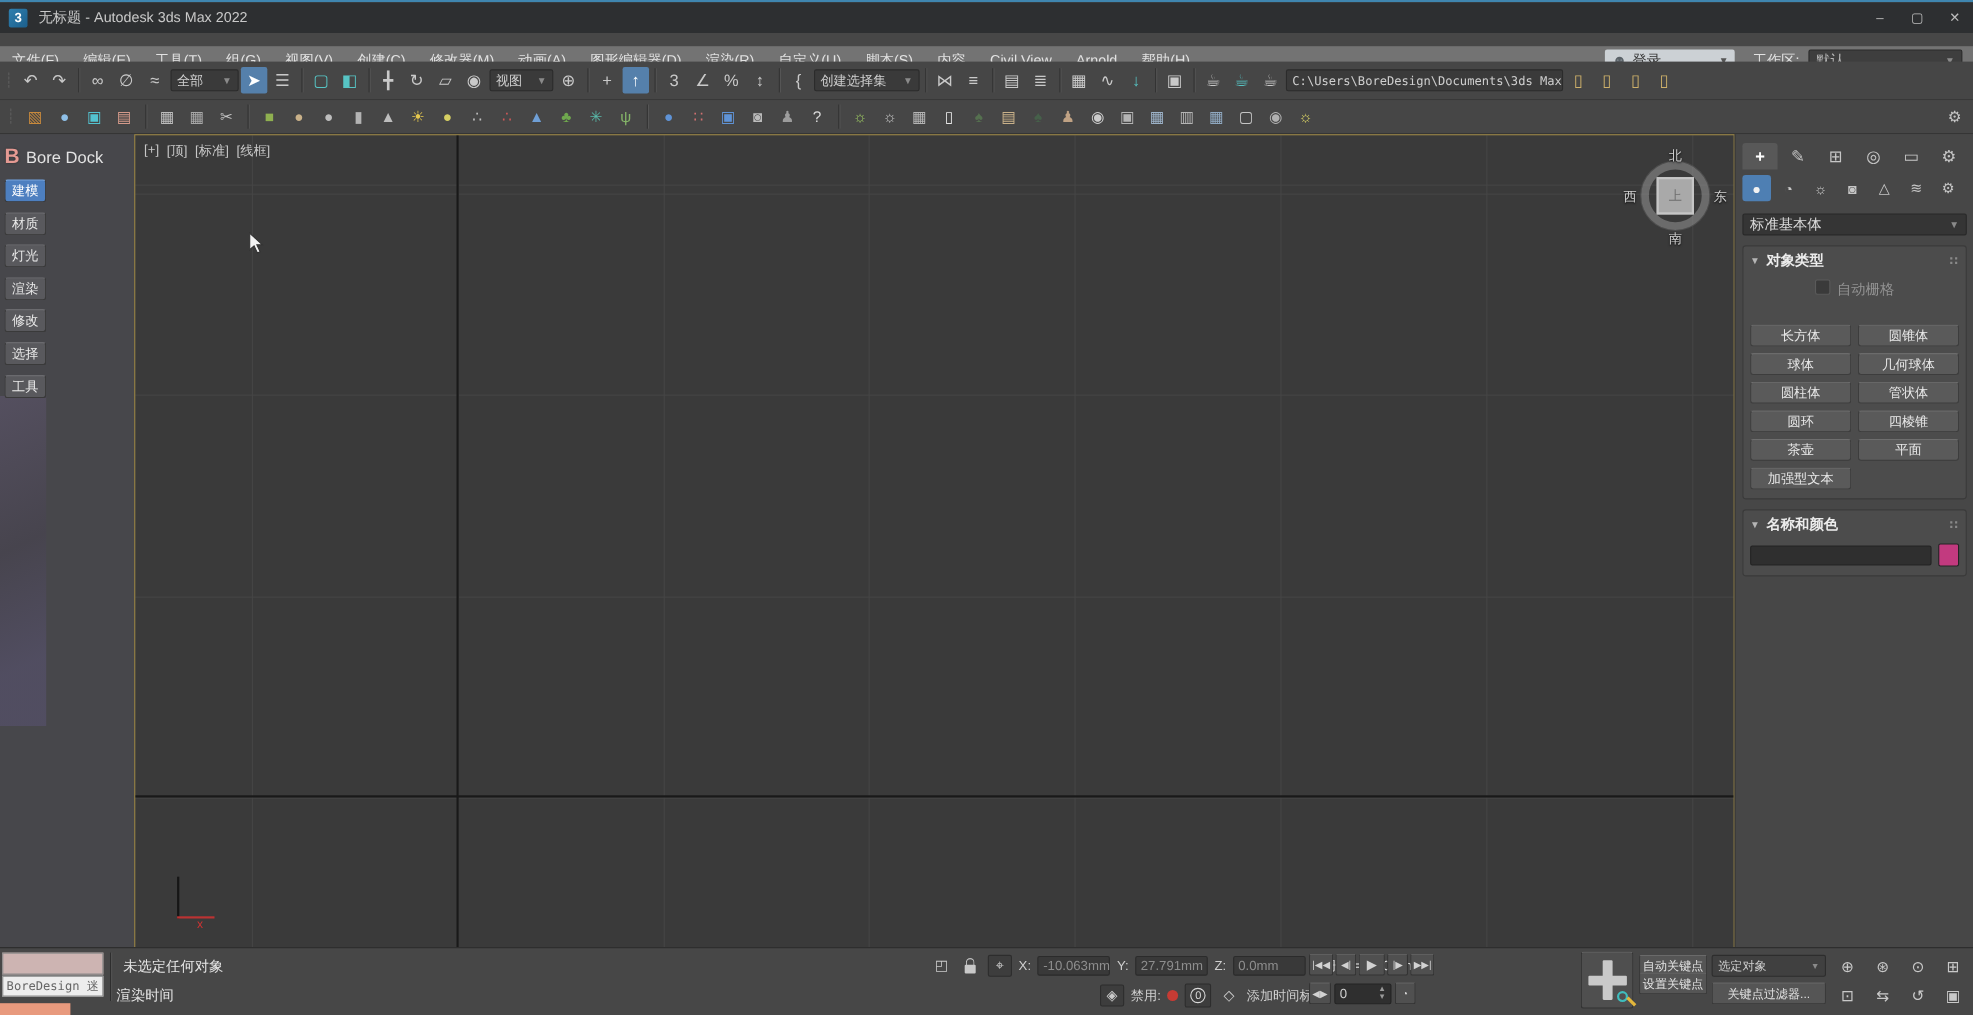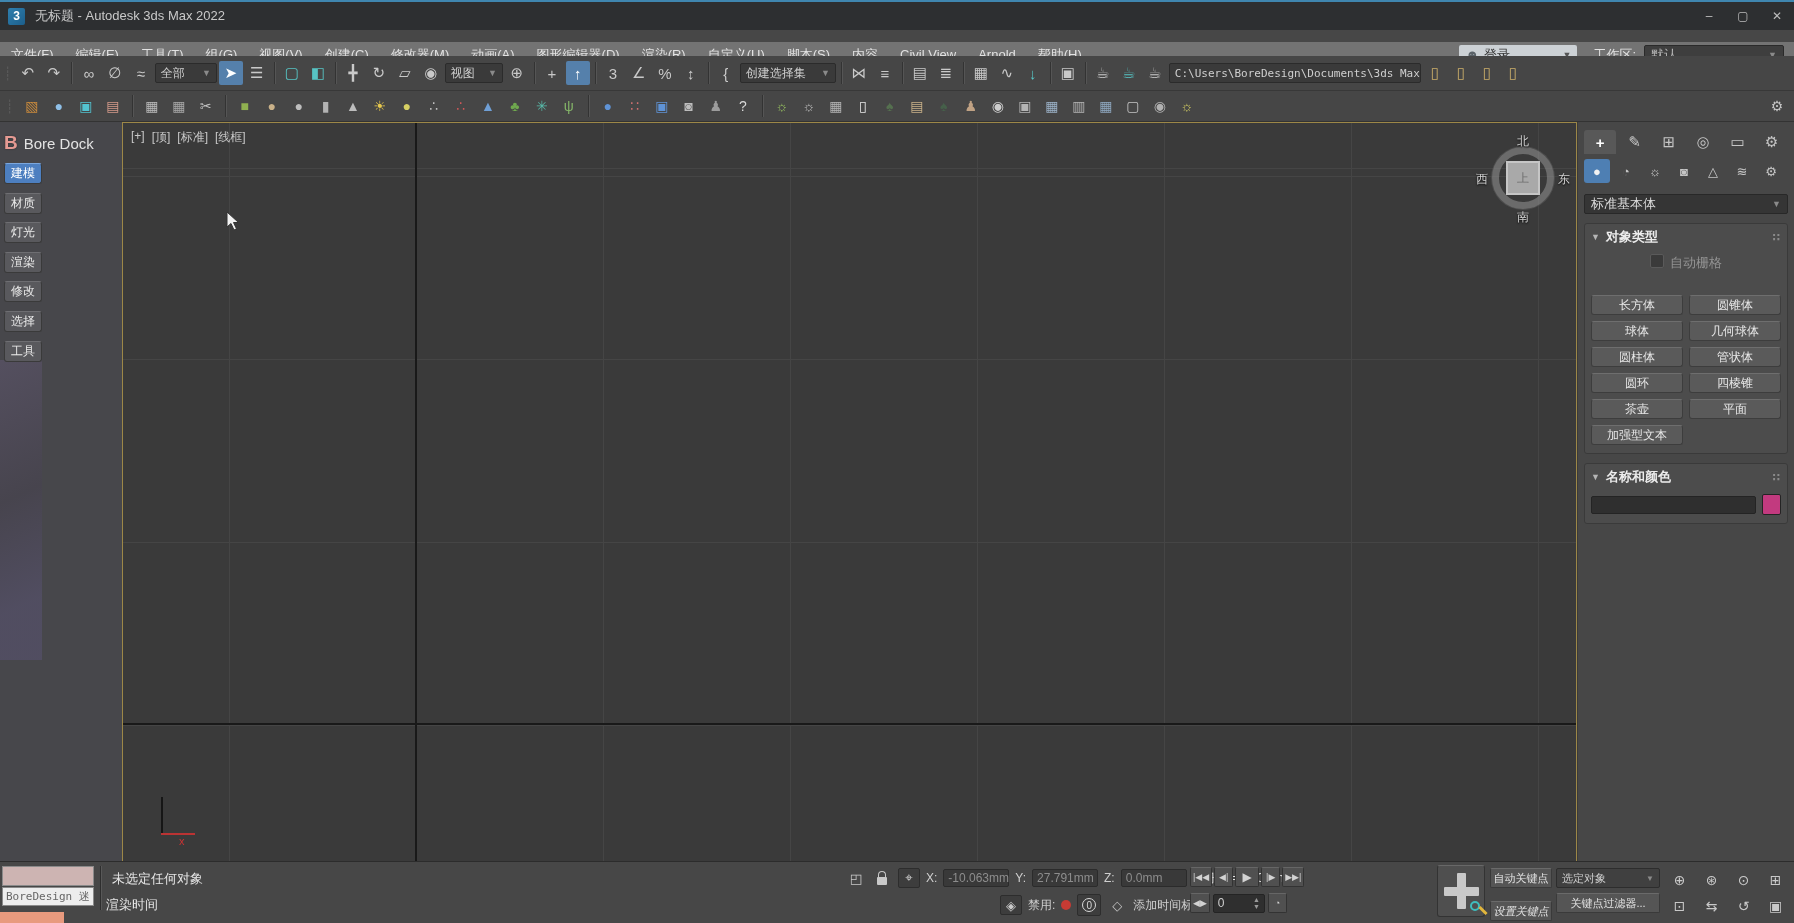--- a/index.html
+++ b/index.html
@@ -467,21 +467,21 @@
       <span class="tbtn">◔</span>
     </div>
 
     <div class="bigkey">
       <span class="bar1"></span>
         <span class="bar2"></span>
         <span class="keyg"></span>
     </div>
 
     <div class="akbtn" style="left:1490px;top:6px;">自动关键点</div>
-    <div class="akbtn" style="left:1490px;top:39px;font-style:italic;">设置关键点</div>
+    <div class="akbtn" style="left:1490px;top:22px;">设置关键点</div>
     <div class="akdd" style="left:1556px;top:6px;">
       <span>选定对象</span>
       <span class="caret">▼</span>
     </div>
     <div class="akbtn" style="left:1556px;top:31px;width:104px;">关键点过滤器...</div>
 
     <div class="navgrid" id="navgrid">
         <span class="navbtn">⊕</span>
         <span class="navbtn">⊛</span>
         <span class="navbtn">⊙</span>

